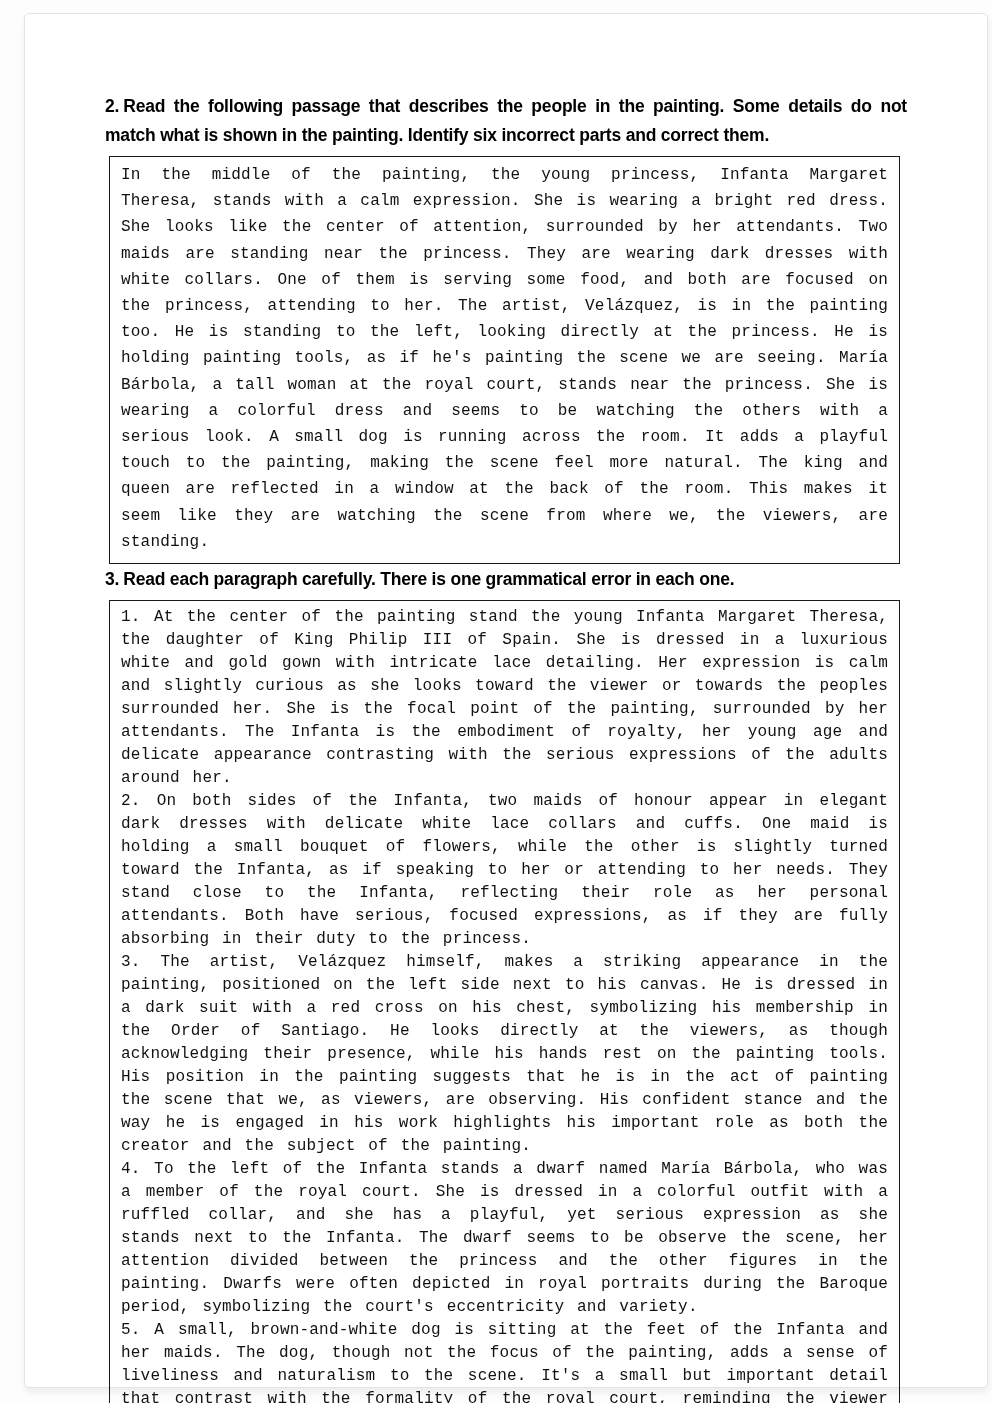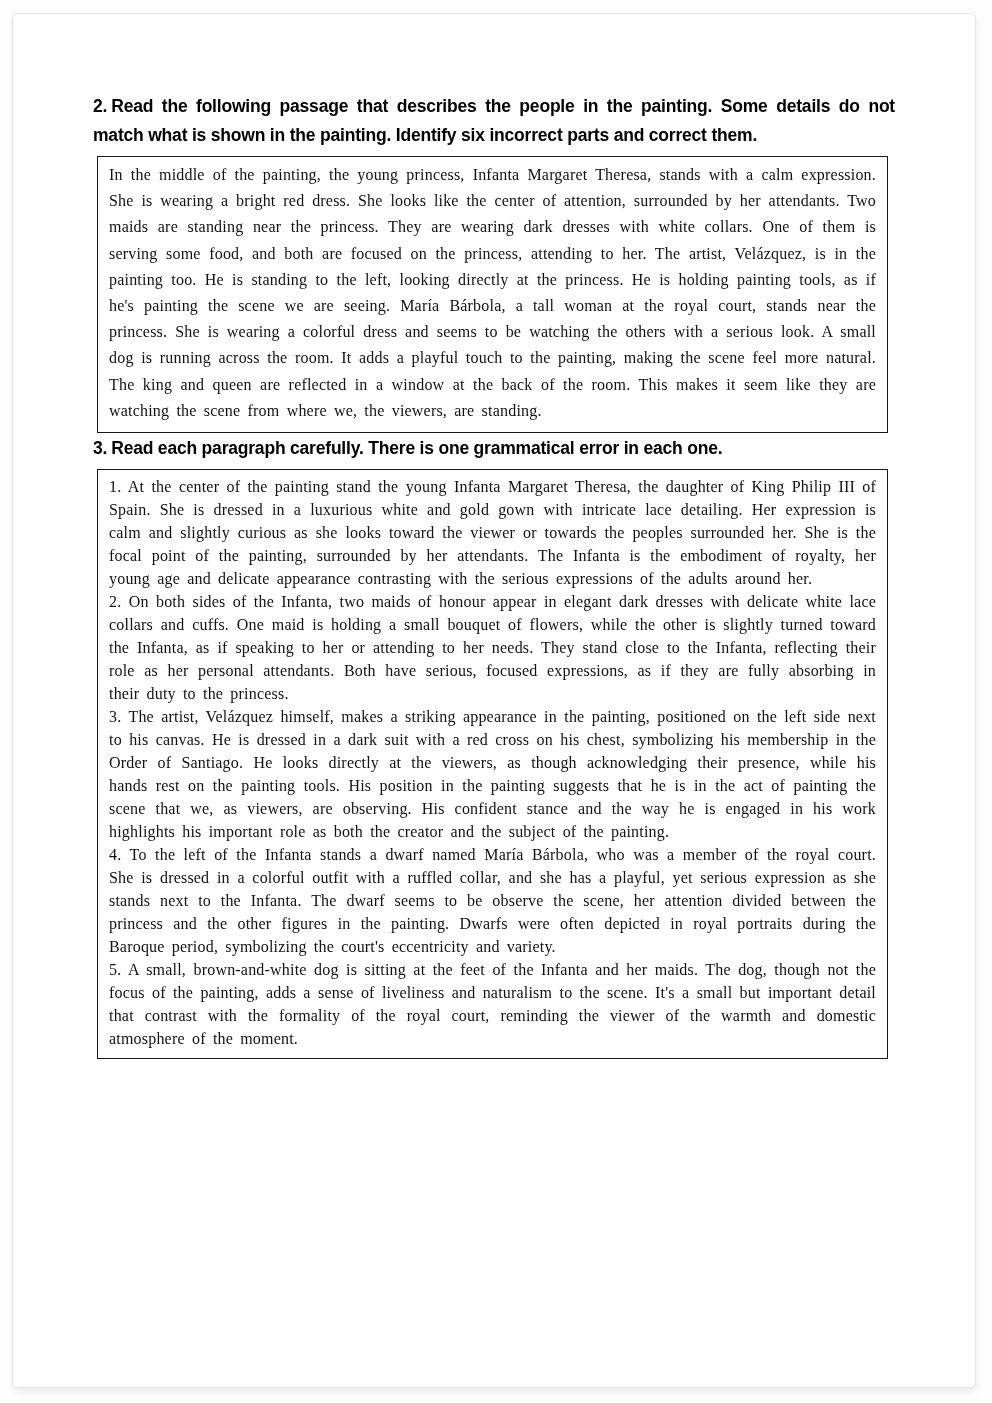--- a/index.html
+++ b/index.html
@@ -6,21 +6,21 @@
   html, body {
     margin: 0;
     padding: 0;
     width: 992px;
     height: 1403px;
     background: #fdfdfd;
     font-family: "Liberation Sans", sans-serif;
   }
   .page {
     position: absolute;
-    left: 12px;
+    left: 24px;
     top: 13px;
     width: 964px;
     height: 1375px;
     background: #ffffff;
     border: 1px solid #e4e4e4;
     border-radius: 5px;
     box-shadow: 1px 4px 7px rgba(0,0,0,0.07);
     padding: 78px 80px 0 80px;
     color: #000000;
   }
@@ -34,21 +34,21 @@
     color: #000000;
     margin: 0;
   }
   .exercise-prompt .q-number { padding-right: 4px; }
   .prompt-line { text-align: left; }
   .prompt-line-2 { margin-left: 28px; }
   .passage-box {
     border: 1.5px solid #1a1a1a;
     margin: 6px 7px 0 4px;
     padding: 5px 11px 8px 11px;
-    font-family: Liberation Serif, serif;
+    font-family: Liberation Mono, monospace;
     font-size: 16px;
     color: #111111;
     text-align: justify;
     word-spacing: 3px;
     letter-spacing: 0.2px;
   }
   .passage-box p { margin: 0; }
   .box-1 { line-height: 26.2px; }
   .box-2 { line-height: 23px; }
   .exercise-3 { margin-top: 1px; }

